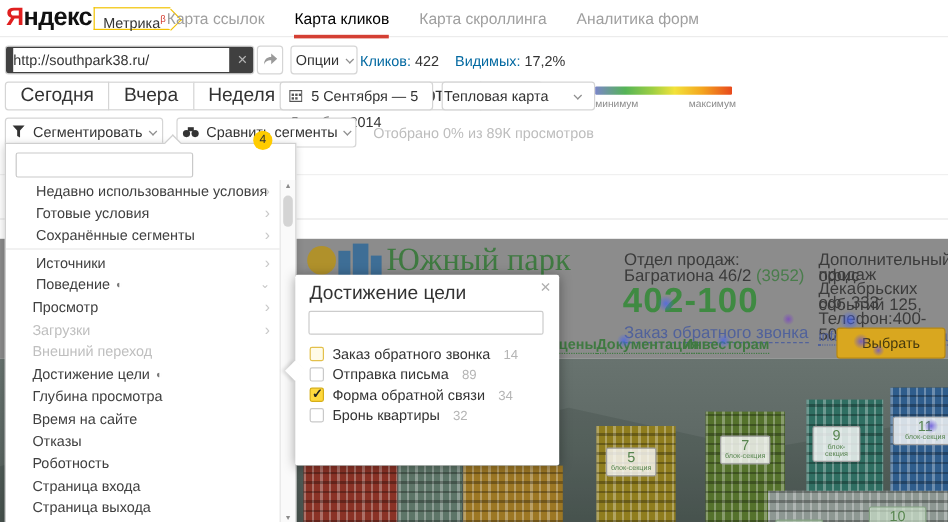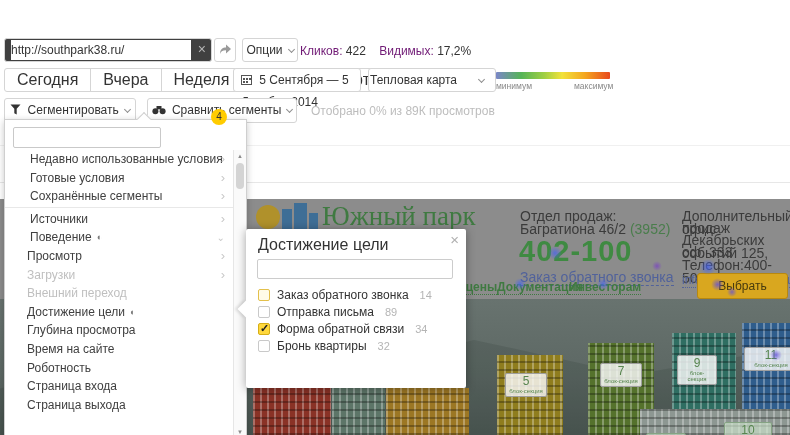--- a/index.html
+++ b/index.html
@@ -29,21 +29,21 @@
          border:1px solid #d5d5d5; border-radius:3px; font-size:12px; color:#333;
          text-align:center; cursor:pointer; }
   .chev { display:inline-block; width:5px; height:5px; border-right:1.4px solid #8f8f8f;
           border-bottom:1.4px solid #8f8f8f; transform:rotate(45deg); margin-left:6px; vertical-align:2px; }
   .urlbox { position:absolute; left:4px; top:38px; width:208px; height:24px;
             border:1px solid #d5d5d5; border-radius:3px; background:#404040; }
   .urlbox input { position:absolute; left:6px; top:1px; width:180px; height:20px; border:none;
                   outline:none; font-size:12px; color:#333; font-family:"Liberation Sans",sans-serif; }
   .urlclear { position:absolute; right:5px; top:2px; color:#b5b5b5; font-size:14px; cursor:pointer; }
   .stats { position:absolute; left:300px; top:44px; font-size:12px; color:#333; }
-  .stats .lbl { color:#701a75; }
+  .stats .lbl { color:#0369a1; }
   .stats .sp { display:inline-block; width:10px; }
 
   .pgroup { position:absolute; left:4px; top:68px; display:flex; }
   .pbtn { height:24px; line-height:22px; background:#fff; border:1px solid #d5d5d5;
           font-size:16px; color:#333; padding:0 12px; margin-left:-1px; cursor:pointer; }
   .pbtn:first-child { border-radius:3px 0 0 3px; margin-left:0; }
   .pbtn:last-child { border-radius:0 3px 3px 0; }
 
   .legendbar { position:absolute; left:496px; top:72px; width:114px; height:7px; border-radius:1px;
     background:linear-gradient(90deg,#7b86c8 0%,#55b457 22%,#9ecf43 42%,#f2e23a 58%,#f4a61f 78%,#e8491d 100%); }
@@ -202,20 +202,33 @@
 
     <div class="blob" style="left:548px;top:215px;width:14px;height:14px;background:radial-gradient(circle,rgba(70,100,240,.75),rgba(70,100,240,0) 70%);"></div>
     <div class="blob" style="left:700px;top:228px;width:16px;height:16px;background:radial-gradient(circle,rgba(70,100,240,.8),rgba(70,100,240,0) 70%);"></div>
     <div class="blob" style="left:652px;top:230px;width:10px;height:10px;background:radial-gradient(circle,rgba(120,60,200,.7),rgba(120,60,200,0) 70%);"></div>
     <div class="blob" style="left:514px;top:247px;width:12px;height:12px;background:radial-gradient(circle,rgba(70,100,240,.75),rgba(70,100,240,0) 70%);"></div>
     <div class="blob" style="left:597px;top:247px;width:12px;height:12px;background:radial-gradient(circle,rgba(70,100,240,.75),rgba(70,100,240,0) 70%);"></div>
     <div class="blob" style="left:711px;top:247px;width:13px;height:13px;background:radial-gradient(circle,rgba(98,80,220,.8),rgba(98,80,220,0) 70%);"></div>
     <div class="blob" style="left:727px;top:256px;width:10px;height:10px;background:radial-gradient(circle,rgba(98,80,220,.75),rgba(98,80,220,0) 70%);"></div>
   </div>
 
+  <div class="topbar">
+    <div class="logo"><span class="ya">Я</span><span>ндекс</span></div>
+    <div class="prodtag">
+      <span>Метрика</span><sup>β</sup>
+      <span class="point"></span>
+    </div>
+    <div class="tabs">
+      <div class="tab">Карта ссылок</div>
+      <div class="tab active">Карта кликов</div>
+      <div class="tab">Карта скроллинга</div>
+      <div class="tab">Аналитика форм</div>
+    </div>
+  </div>
 
   <div class="urlbox">
     <input value="http://southpark38.ru/" style="">
     <span class="urlclear">×</span>
   </div>
   <div class="btn" style="left:214px;top:38px;width:22px;">
     <svg class="icon" width="13" height="11" viewBox="0 0 13 11">
         <path d="M7 0.5l5 4.5-5 4.5V6.3C3.4 6.3 1.6 8 1 10 1 5.3 3.6 3.4 7 3.4z" fill="#9a9a9a"></path>
       </svg>
   </div>
@@ -282,20 +295,21 @@
       <div class="mi"><span>Сохранённые сегменты</span><span class="chr">›</span></div>
       <div class="mdiv"></div>
       <div class="mi"><span>Источники</span><span class="chr">›</span></div>
       <div class="mi"><span>Поведение</span><span class="half">◐</span><span class="chr" style="font-size:10px;top:1px;">⌄</span></div>
       <div class="mi sub"><span>Просмотр</span><span class="chr">›</span></div>
       <div class="mi sub dis"><span>Загрузки</span><span class="chr">›</span></div>
       <div class="mi sub dis"><span>Внешний переход</span></div>
       <div class="mi sub"><span>Достижение цели</span><span class="half">◐</span></div>
       <div class="mi sub"><span>Глубина просмотра</span></div>
       <div class="mi sub"><span>Время на сайте</span></div>
+      <div class="mi sub"><span>Отказы</span></div>
       <div class="mi sub"><span>Роботность</span></div>
       <div class="mi sub"><span>Страница входа</span></div>
       <div class="mi sub"><span>Страница выхода</span></div>
     </div>
     <div class="vscroll">
       <div class="up">▲</div>
       <div class="vthumb"></div>
       <div class="dn">▼</div>
     </div>
   </div>

